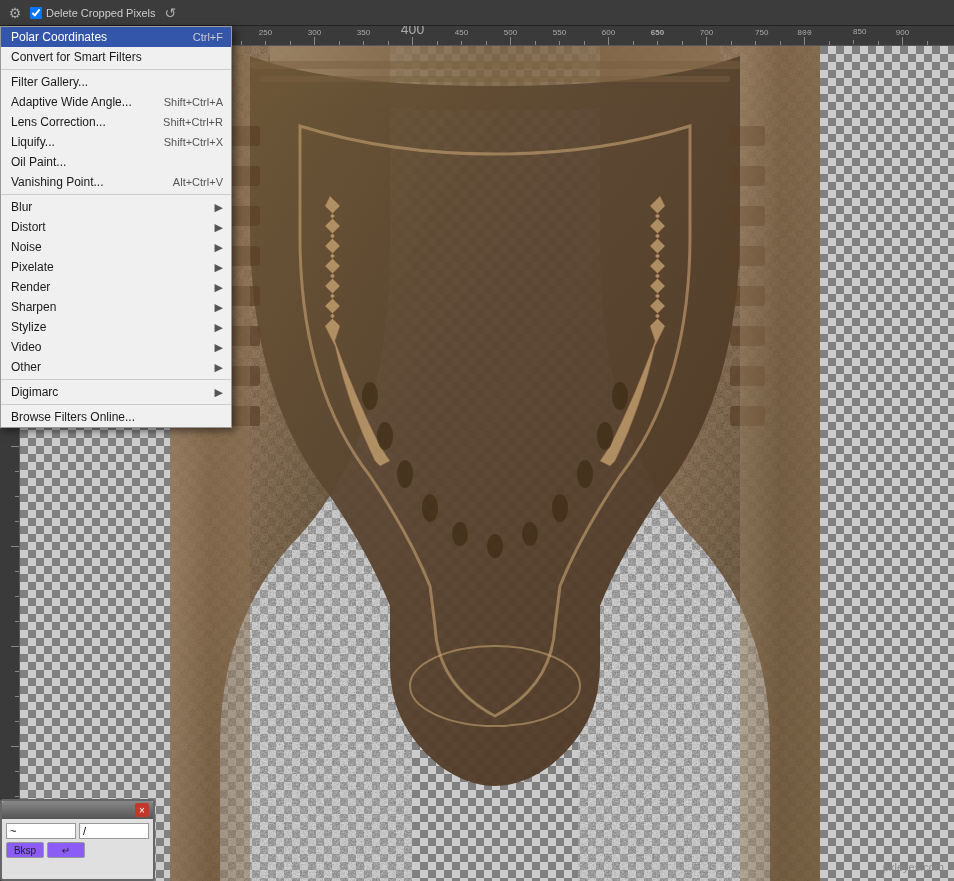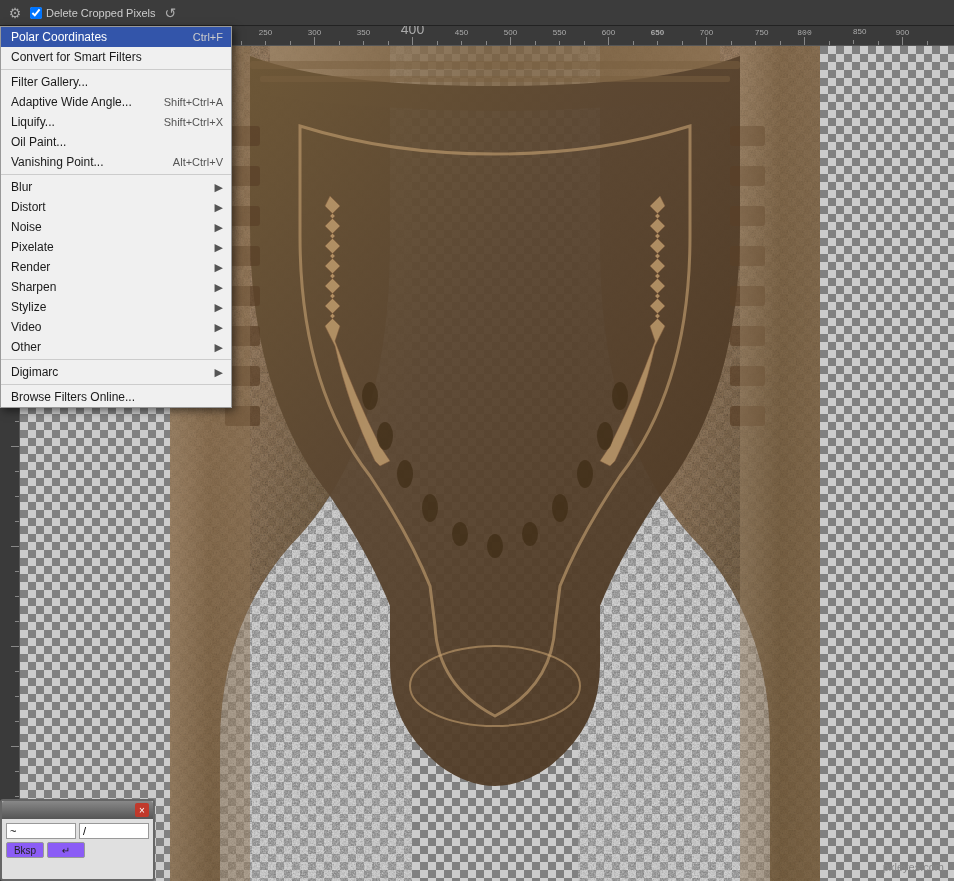--- a/index.html
+++ b/index.html
@@ -658,20 +658,24 @@
     <div class="menu-separator"></div>
     <div class="menu-item">
       <span>Filter Gallery...</span>
       <span class="shortcut"></span>
     </div>
     <div class="menu-item">
       <span>Adaptive Wide Angle...</span>
       <span class="shortcut">Shift+Ctrl+A</span>
     </div>
     <div class="menu-item">
+      <span>Lens Correction...</span>
+      <span class="shortcut">Shift+Ctrl+R</span>
+    </div>
+    <div class="menu-item">
       <span>Liquify...</span>
       <span class="shortcut">Shift+Ctrl+X</span>
     </div>
     <div class="menu-item">
       <span>Oil Paint...</span>
       <span class="shortcut"></span>
     </div>
     <div class="menu-item">
       <span>Vanishing Point...</span>
       <span class="shortcut">Alt+Ctrl+V</span>

